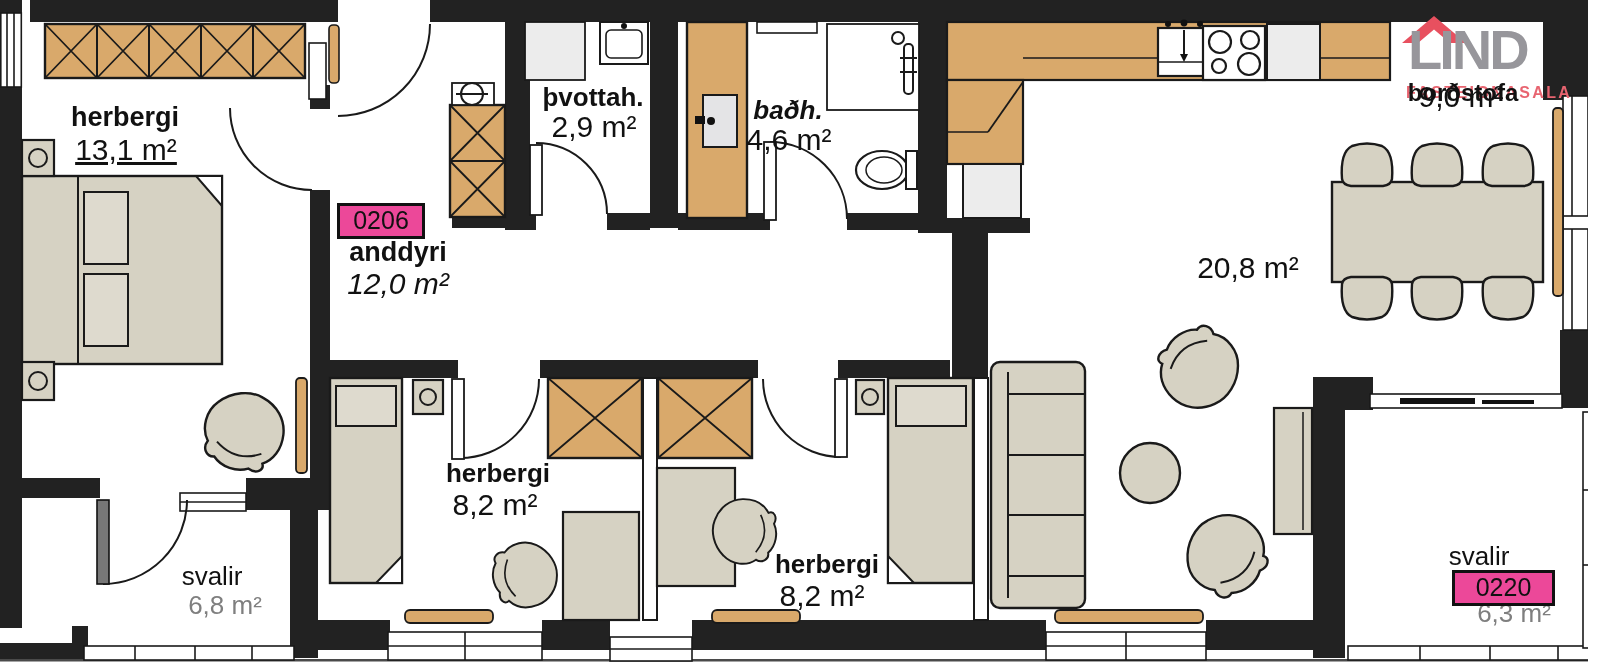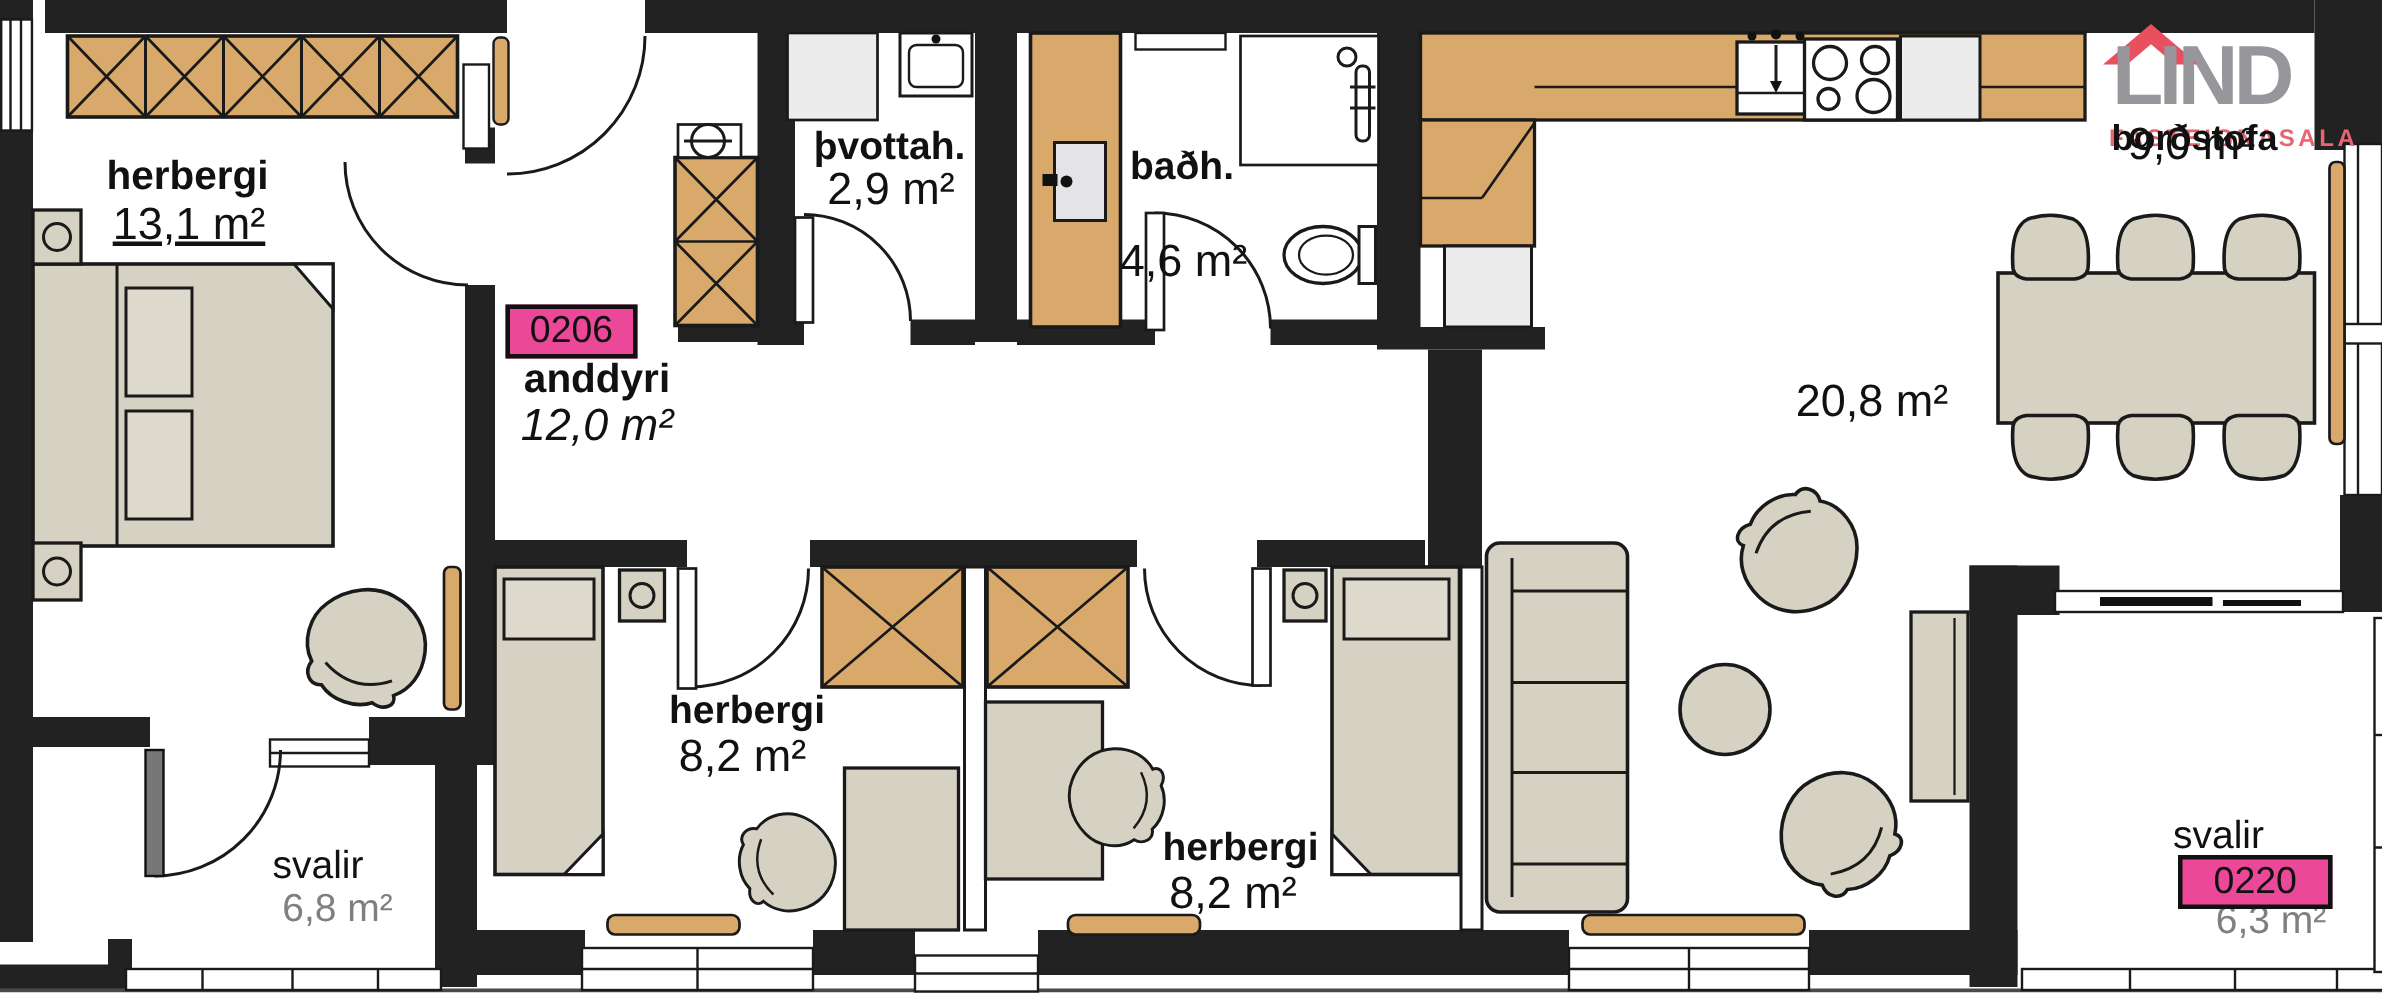--- a/index.html
+++ b/index.html
@@ -291,22 +291,22 @@
 <div class="lbl rname big" style="left:125px;top:103px;">herbergi</div>
 <div class="lbl rarea" style="left:126px;top:134px;text-decoration:underline;">13,1 m²</div>
 
 <div class="unit-box" style="left:337px;top:203px;width:82px;height:30px;">0206</div>
 <div class="lbl rname big" style="left:398px;top:238px;">anddyri</div>
 <div class="lbl rarea" style="left:398px;top:268px;font-style:italic;">12,0 m²</div>
 
 <div class="lbl rname" style="left:593px;top:84px;">þvottah.</div>
 <div class="lbl rarea" style="left:594px;top:111px;">2,9 m²</div>
 
-<div class="lbl rname" style="left:788px;top:97px;">baðh.</div>
-<div class="lbl rarea" style="left:789px;top:124px;margin-top:35px;">4,6 m²</div>
+<div class="lbl rname" style="left:788px;top:97px;font-style:italic;">baðh.</div>
+<div class="lbl rarea" style="left:789px;top:124px;">4,6 m²</div>
 
 <div class="lbl rarea" style="left:1248px;top:252px;">20,8 m²</div>
 
 <div class="lbl rname sm overlabel" style="left:1463px;top:56px;margin-top:24px;">borðstofa</div>
 <div class="lbl rarea overlabel" style="left:1461px;top:81px;">9,0 m²</div>
 
 <div class="lbl rname" style="left:498px;top:460px;">herbergi</div>
 <div class="lbl rarea" style="left:495px;top:489px;">8,2 m²</div>
 
 <div class="lbl rname" style="left:827px;top:551px;">herbergi</div>

